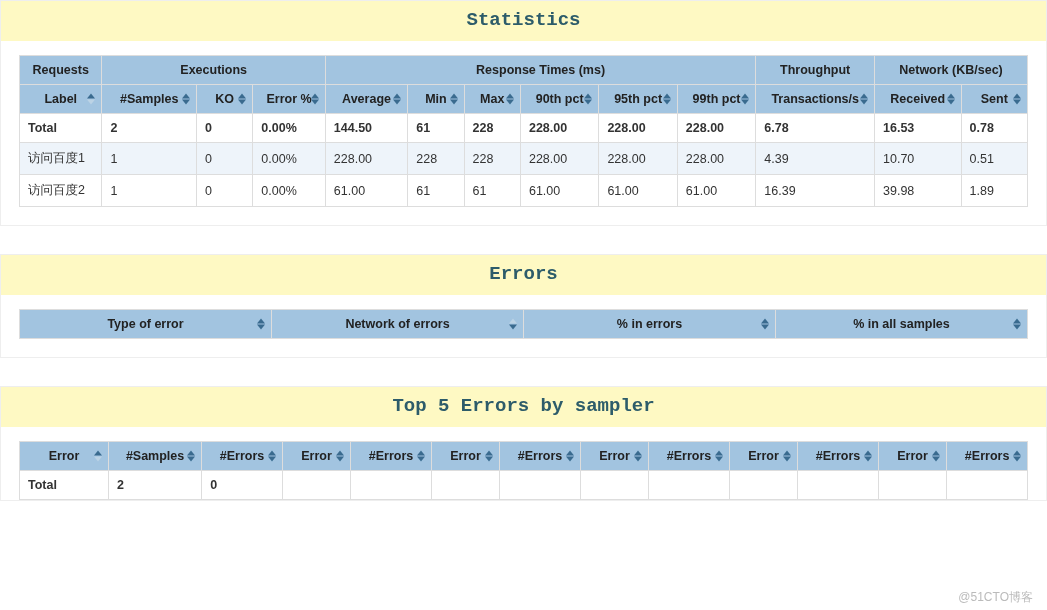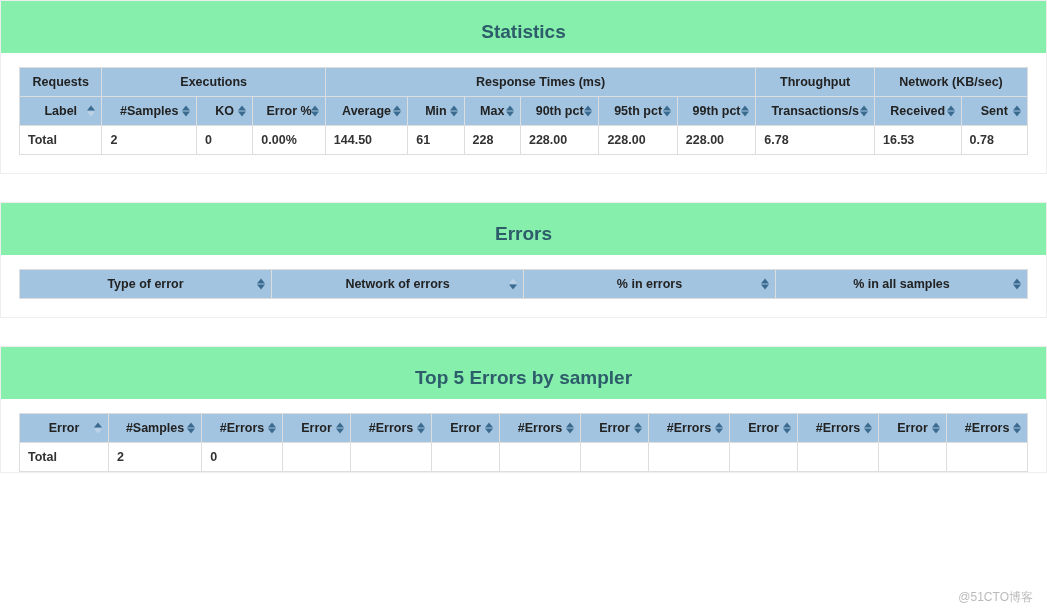--- a/index.html
+++ b/index.html
@@ -12,24 +12,25 @@
     background: #fff;
     width: 1047px;
   }
   .section {
     background: #fff;
     margin: 0 0 28px 0;
     border: 1px solid #eee;
     padding-bottom: 18px;
   }
   .section-header {
-    background: #86efac;
+    background: #fef9c3;
     text-align: center;
-    padding: 20px 0 10px 0;
+    padding: 8px 0 10px 0;
     margin-bottom: 14px;
+    font-family: Liberation Mono, monospace;
   }
   .section-header h2 {
     margin: 0;
     font-size: 19px;
     font-weight: 700;
     color: #2d5c6a;
   }
   .table-wrap {
     padding: 0 18px;
   }
@@ -184,20 +185,50 @@
             <td>144.50</td>
             <td>61</td>
             <td>228</td>
             <td>228.00</td>
             <td>228.00</td>
             <td>228.00</td>
             <td>6.78</td>
             <td>16.53</td>
             <td>0.78</td>
           </tr>
+          <tr>
+            <td>访问百度1</td>
+            <td>1</td>
+            <td>0</td>
+            <td>0.00%</td>
+            <td>228.00</td>
+            <td>228</td>
+            <td>228</td>
+            <td>228.00</td>
+            <td>228.00</td>
+            <td>228.00</td>
+            <td>4.39</td>
+            <td>10.70</td>
+            <td>0.51</td>
+          </tr>
+          <tr>
+            <td>访问百度2</td>
+            <td>1</td>
+            <td>0</td>
+            <td>0.00%</td>
+            <td>61.00</td>
+            <td>61</td>
+            <td>61</td>
+            <td>61.00</td>
+            <td>61.00</td>
+            <td>61.00</td>
+            <td>16.39</td>
+            <td>39.98</td>
+            <td>1.89</td>
+          </tr>
         </tbody>
     </table>
   </div>
 </div>
 
 <div class="section">
   <div class="section-header">
     <h2>Errors</h2>
   </div>
   <div class="table-wrap">

